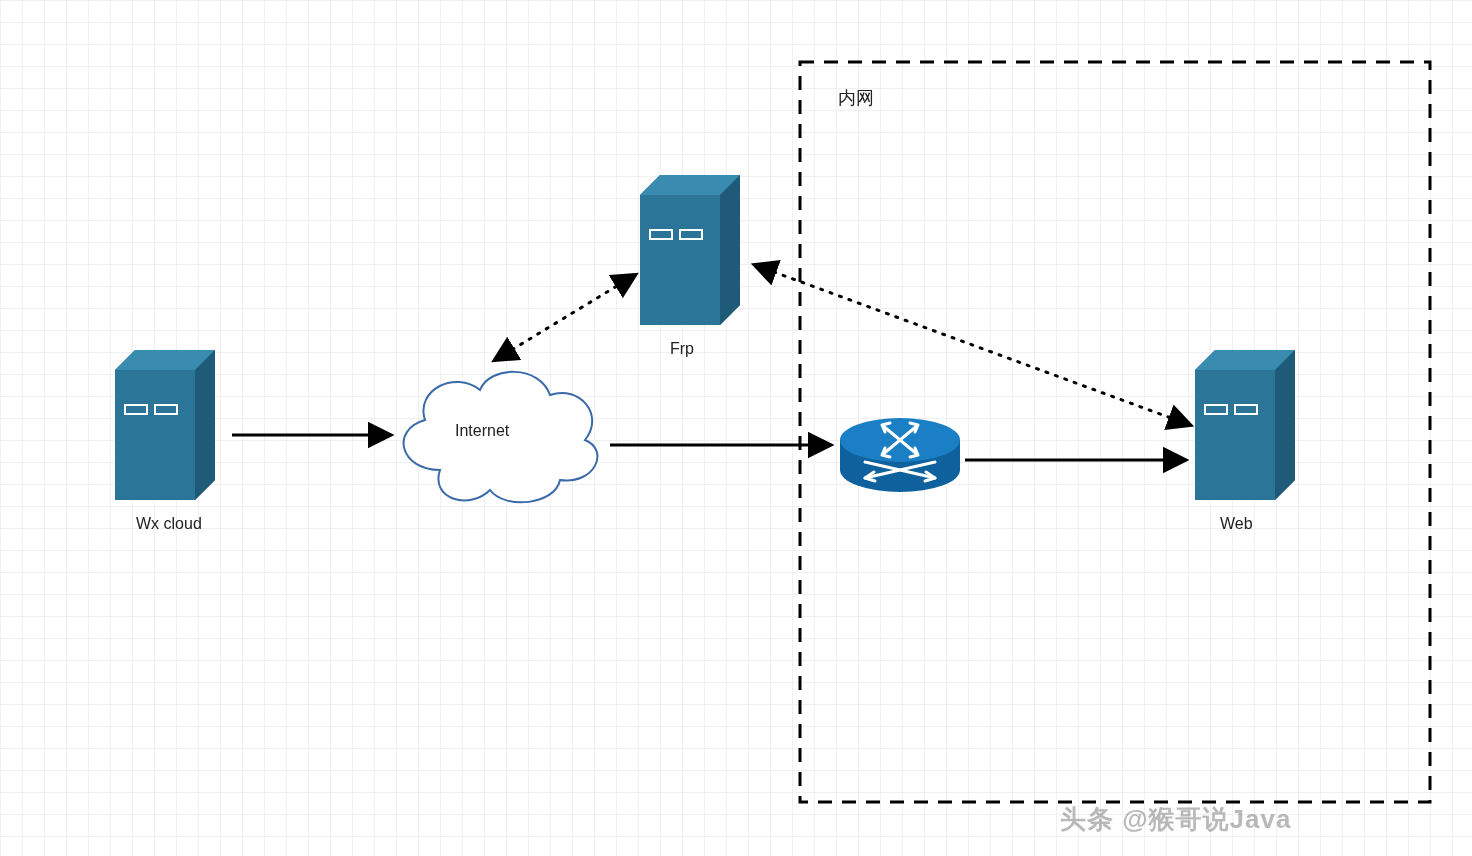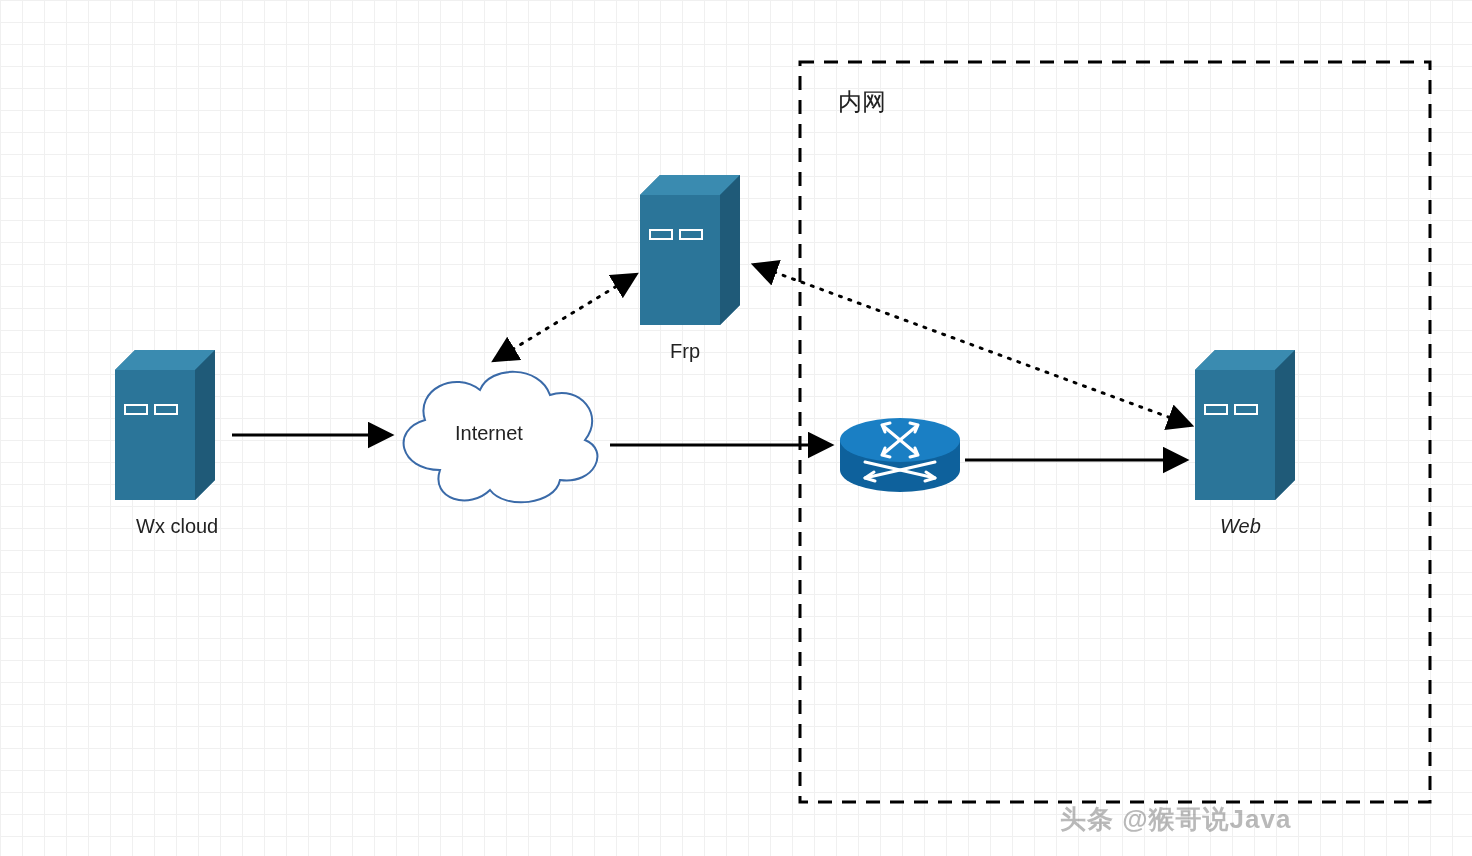--- a/index.html
+++ b/index.html
@@ -19,21 +19,21 @@
       linear-gradient(90deg, #f0f0f0 1px, transparent 1px);
     background-size: 22px 22px;
   }
   .canvas {
     position: absolute;
     inset: 0;
   }
   svg { position: absolute; inset: 0; }
   .label {
     position: absolute;
-    font-size: 20px;
+    font-size: 16px;
     color: #222;
     white-space: nowrap;
   }
   .watermark {
     position: absolute;
     font-size: 26px;
     font-weight: 600;
     color: rgba(100,100,100,0.45);
     letter-spacing: 1px;
   }
@@ -105,25 +105,25 @@
   <line x1="610" y1="445" x2="830" y2="445" stroke="#000" stroke-width="3" marker-end="url(#arrow)"></line>
 
   <line x1="965" y1="460" x2="1185" y2="460" stroke="#000" stroke-width="3" marker-end="url(#arrow)"></line>
 
   <line x1="495" y1="360" x2="635" y2="275" stroke="#000" stroke-width="3" stroke-dasharray="2 8" stroke-linecap="round" marker-end="url(#arrow)" marker-start="url(#arrow)"></line>
 
   <line x1="755" y1="265" x2="1190" y2="425" stroke="#000" stroke-width="3" stroke-dasharray="2 8" stroke-linecap="round" marker-end="url(#arrow)" marker-start="url(#arrow)"></line>
 
 </svg>
 
-<div class="label" style="left:838px; top:86px; font-size:24px;">内网</div>
+<div class="label" style="left:838px; top:86px; font-size:18px;">内网</div>
 
 <div class="label" style="left:108px; top:515px;margin-left:28px;">Wx cloud</div>
 
 <div class="label" style="left:455px; top:422px;text-align:center;">Internet</div>
 
 <div class="label" style="left:670px; top:340px;">Frp</div>
 
-<div class="label" style="left:1220px; top:515px;font-style:italic;">Web</div>
+<div class="label" style="left:1220px; top:515px;">Web</div>
 
 <div class="watermark" style="left:1060px; top:802px;">头条 @猴哥说Java</div>
 
 </div>
 
 </body></html>

